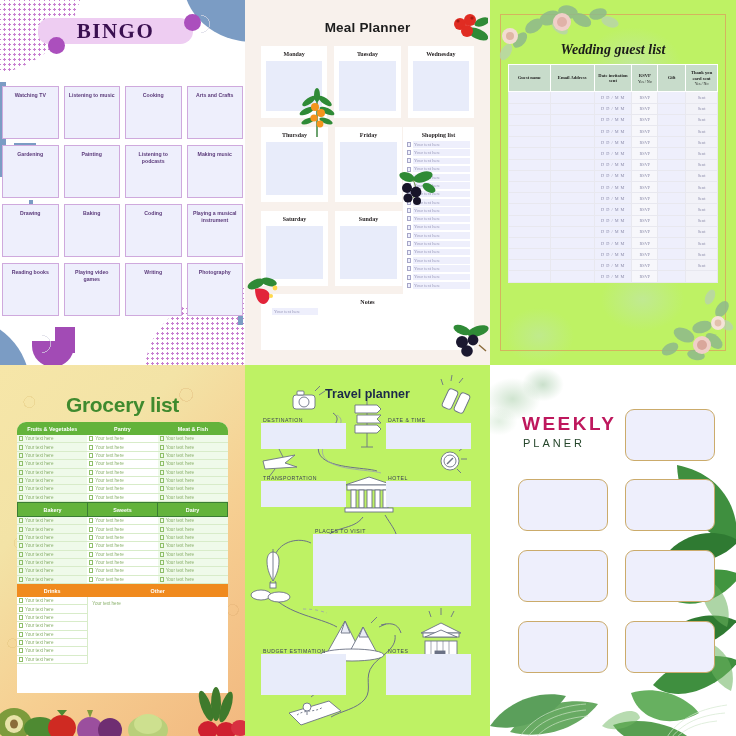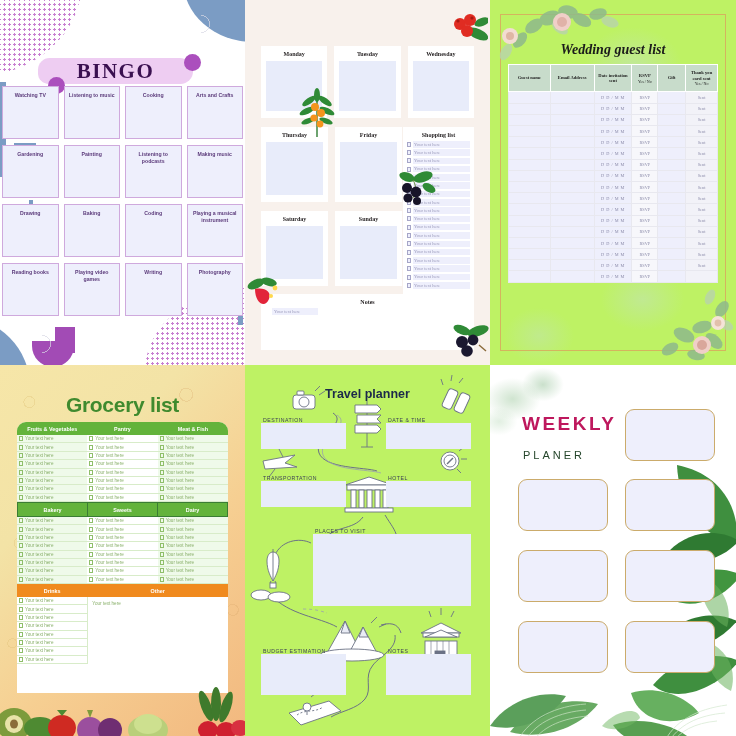--- a/index.html
+++ b/index.html
@@ -54,21 +54,21 @@
   .bingo .wave-tr {
     right: 10px; top: 8px; width: 34px; height: 32px;
     background:
       radial-gradient(circle at 0% 50%, transparent 8px, #d8d8e4 8px, #d8d8e4 9px, transparent 9px);
     opacity: .7;
   }
   .bingo .wave-bl { left: 42px; bottom: 6px; width: 34px; height: 30px;
     background: radial-gradient(circle at 0% 50%, transparent 8px, #d8d8e4 8px, #d8d8e4 9px, transparent 9px);
     opacity: .7; }
   .bingo-title-wrap {
-    position: absolute; left: 38px; top: 18px; width: 155px; height: 26px; margin-top: 40px;
+    position: absolute; left: 38px; top: 18px; width: 155px; height: 26px;
   }
   .bingo-blob {
     position: absolute; inset: 0;
     background: #eecdf2; border-radius: 26px 30px 28px 24px;
   }
   .bingo-dot-a { position: absolute; right: -8px; top: -4px; width: 17px; height: 17px; border-radius: 50%; background: #ab4fbd; }
   .bingo-dot-b { position: absolute; left: 10px; bottom: -10px; width: 17px; height: 17px; border-radius: 50%; background: #ab4fbd; }
   .bingo-title {
     position: absolute; inset: 0; display: flex; align-items: center; justify-content: center;
     font-family: "Liberation Serif", serif; font-weight: bold; font-size: 21px;
@@ -247,21 +247,21 @@
       radial-gradient(ellipse 40px 30px at 30% 40%, rgba(150,196,150,.45), transparent 70%),
       radial-gradient(ellipse 30px 24px at 62% 22%, rgba(122,178,126,.40), transparent 70%),
       radial-gradient(ellipse 26px 20px at 16% 68%, rgba(170,210,170,.35), transparent 70%);
   }
   .wk-title {
     position: absolute; left: 32px; top: 48px;
     font-size: 19px; font-weight: bold; color: #be185d; letter-spacing: 2.5px;
   }
   .wk-sub {
     position: absolute; left: 33px; top: 72px;
-    font-size: 11px; color: #24452a; letter-spacing: 3px; margin-top: 12px;
+    font-size: 11px; color: #24452a; letter-spacing: 3px;
   }
   .wk-card {
     position: absolute; background: #eeeffc; border: 1.2px solid #cbab6b;
     border-radius: 9px;
   }
 </style>
 </head>
 <body>
 
 <div class="grid">
@@ -333,20 +333,21 @@
         <div class="bingo-cell">
           <span>Writing</span>
         </div>
         <div class="bingo-cell">
           <span>Photography</span>
         </div>
       </div>
   </div>
 
   <div class="panel meal">
+    <div class="meal-title">Meal Planner</div>
     <div class="meal-body">
       <div class="meal-row r1" id="meal-row-1">
           <div class="meal-card">
             <div class="d-label">Monday</div>
             <div class="d-box"></div>
           </div>
           <div class="meal-card">
             <div class="d-label">Tuesday</div>
             <div class="d-box"></div>
           </div>

